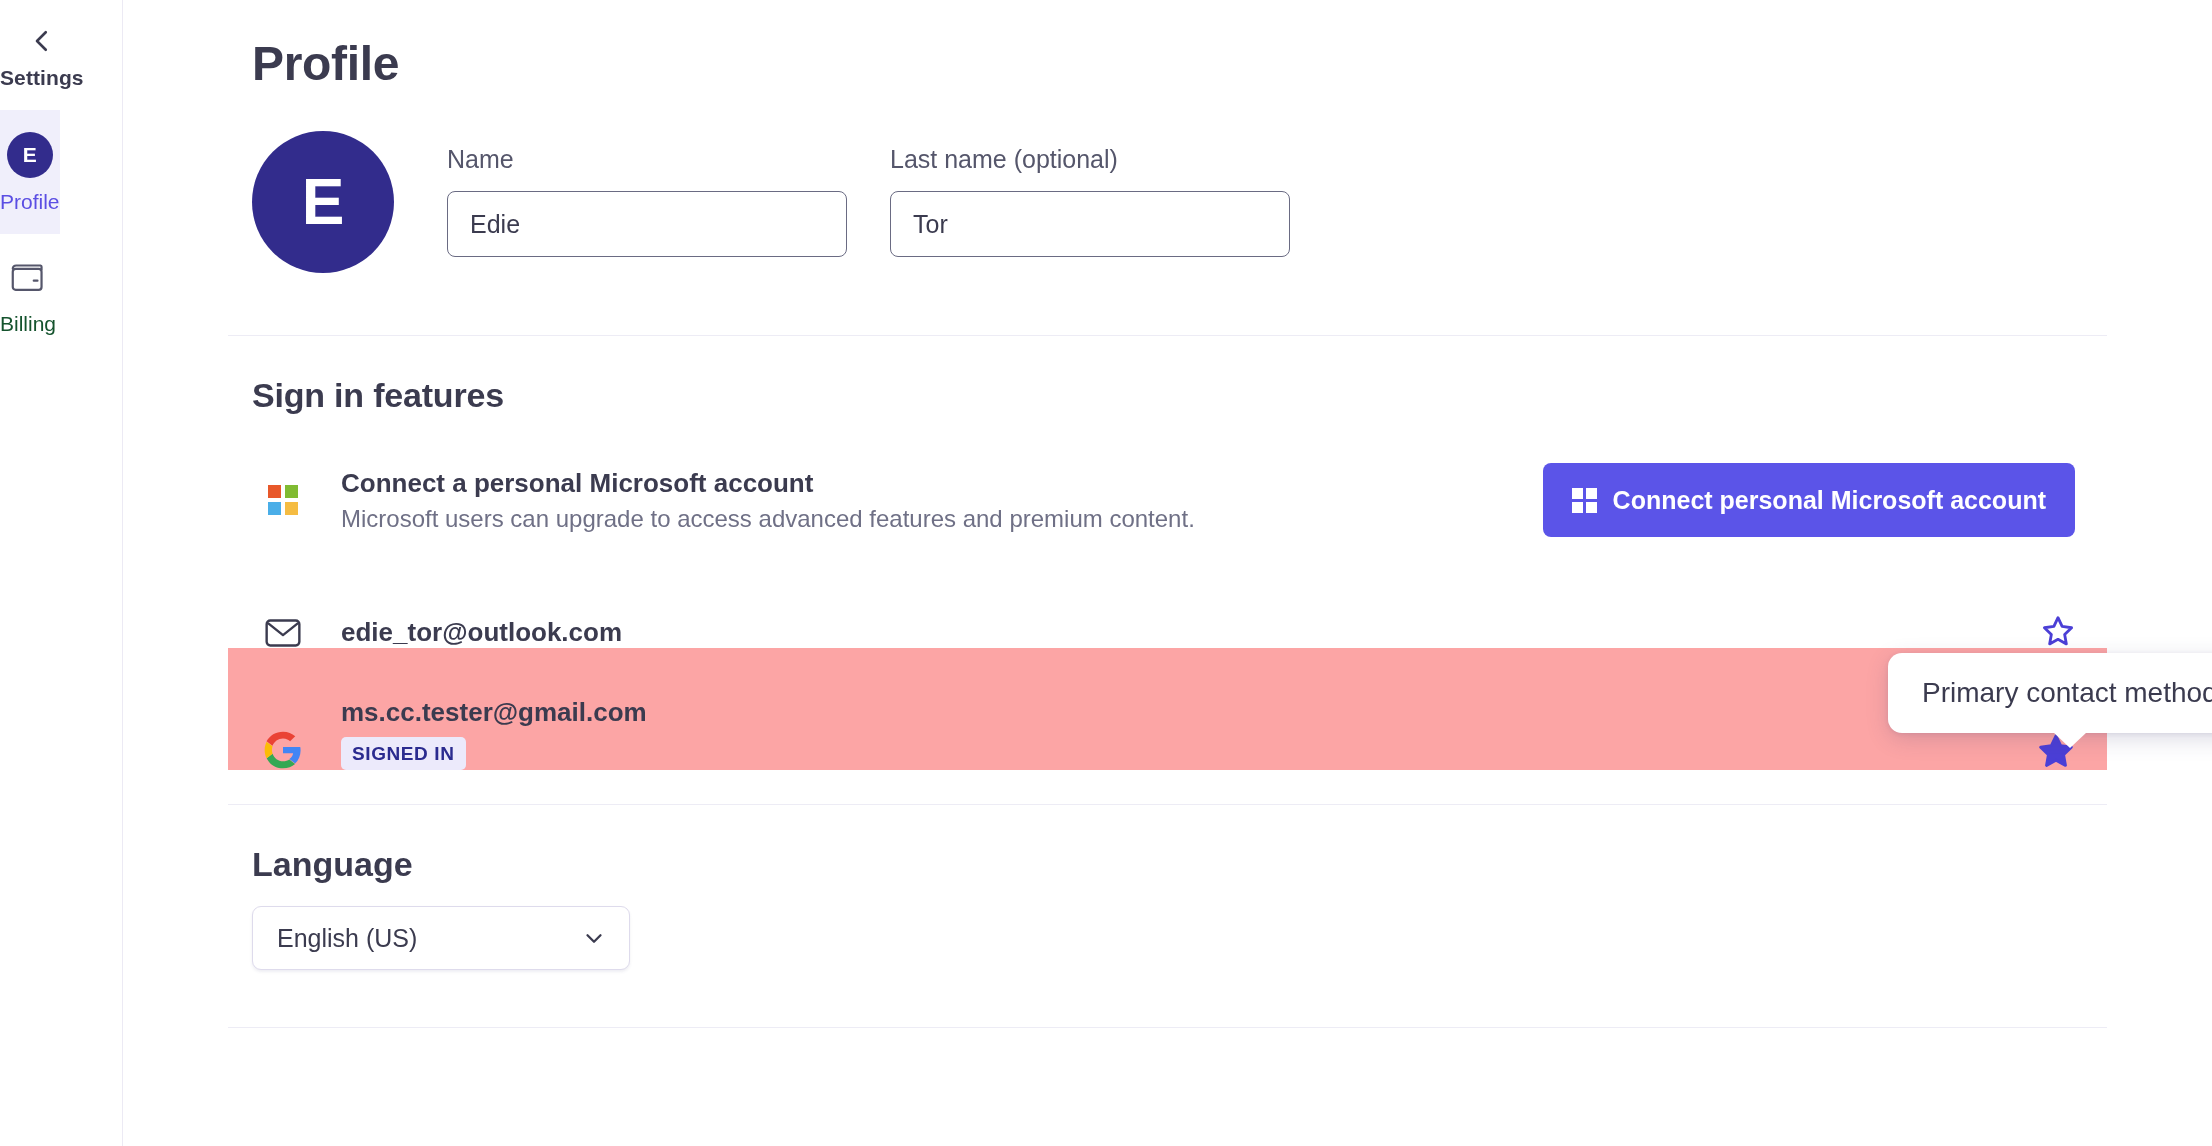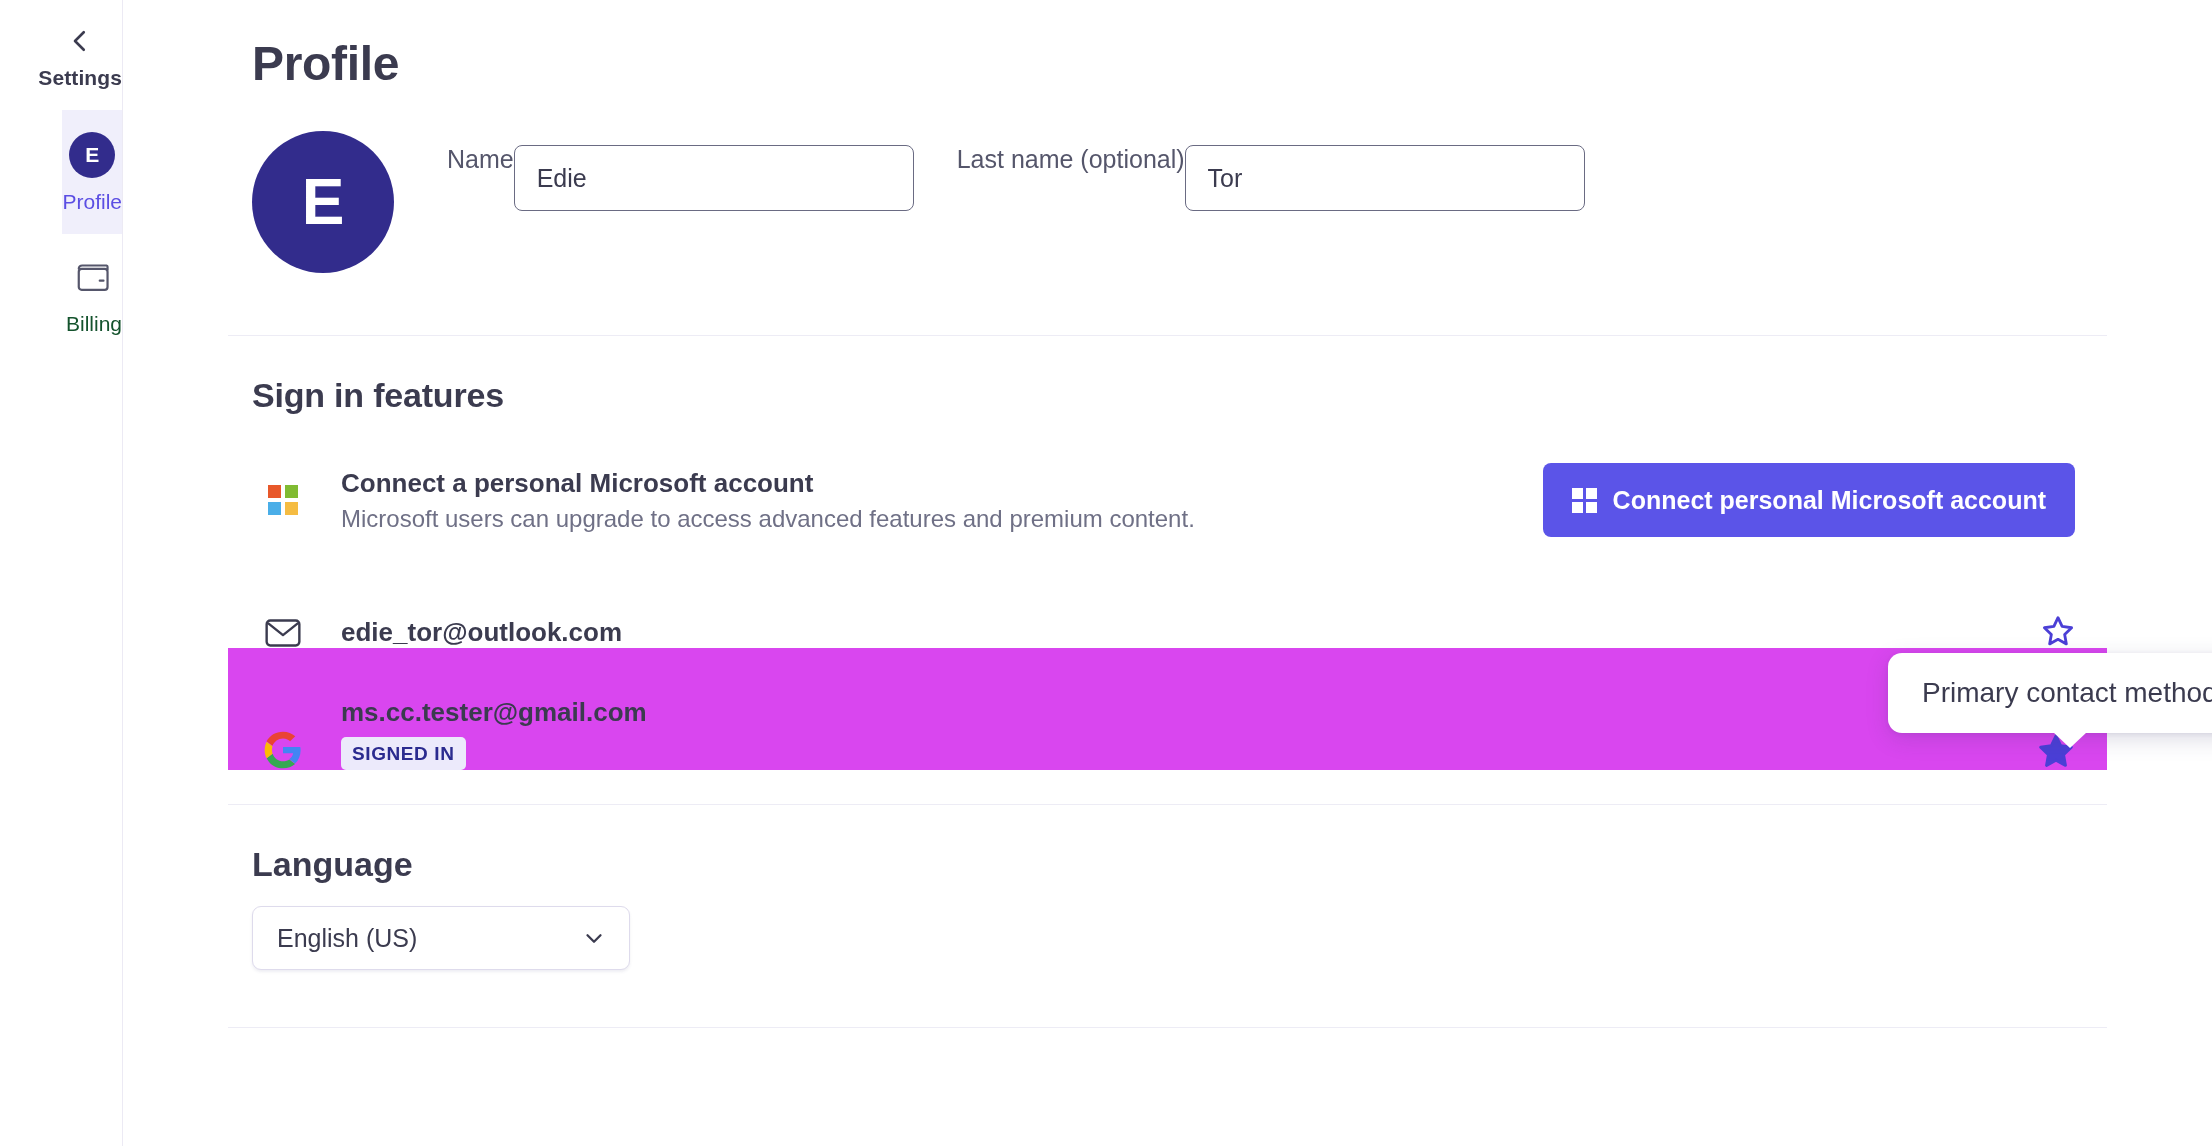--- a/index.html
+++ b/index.html
@@ -18,21 +18,21 @@
 
   
   .sidebar {
     width: 123px;
     flex: 0 0 123px;
     height: 100%;
     background: #ffffff;
     border-right: 1px solid #eceaf4;
     display: flex;
     flex-direction: column;
-    align-items: flex-end;
+    align-items: flex-start;
     padding-top: 22px;
   }
   .side-back {
     display: flex;
     flex-direction: column;
     align-items: center;
     gap: 10px;
     padding: 4px 0 20px 0;
     cursor: pointer;
   }
@@ -113,21 +113,21 @@
     font-weight: 700;
     flex: 0 0 142px;
     margin-top: 6px;
   }
   .field-group {
     display: flex;
     gap: 43px;
     margin-left: 53px;
     padding-top: 20px;
   }
-  .field { display: flex; flex-direction: row; }
+  .field { display: flex; flex-direction: column; }
   .field-label {
     font-size: 25px;
     color: #55566b;
     margin-bottom: 17px;
     font-weight: 400;
   }
   .field input {
     width: 400px;
     height: 66px;
     border: 1px solid #6a6b83;
@@ -165,21 +165,21 @@
   }
   .signin-row {
     display: flex;
     align-items: flex-end;
     min-height: 96px;
     padding: 0 32px 0 32px;
     position: relative;
   }
   .signin-row.first { min-height: 104px; align-items: center; }
   .signin-row.highlight {
-    background: #d946ef;
+    background: #fca5a5;
     min-height: 122px;
   }
   .row-icon {
     width: 46px;
     flex: 0 0 46px;
     display: flex;
     align-items: center;
     justify-content: center;
     margin-right: 35px;
   }

